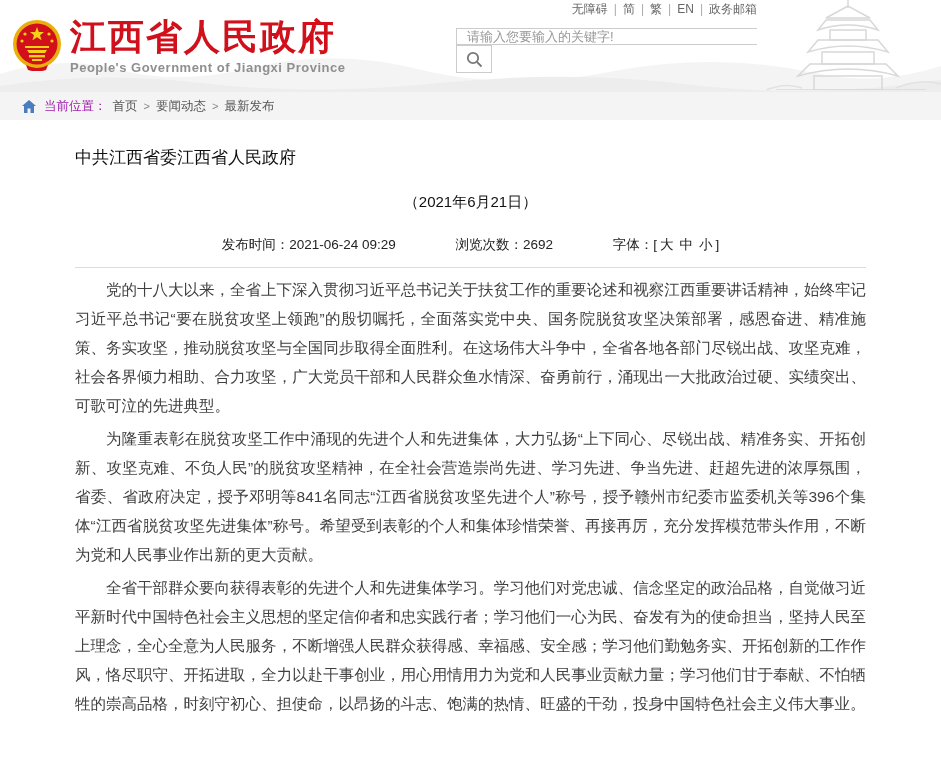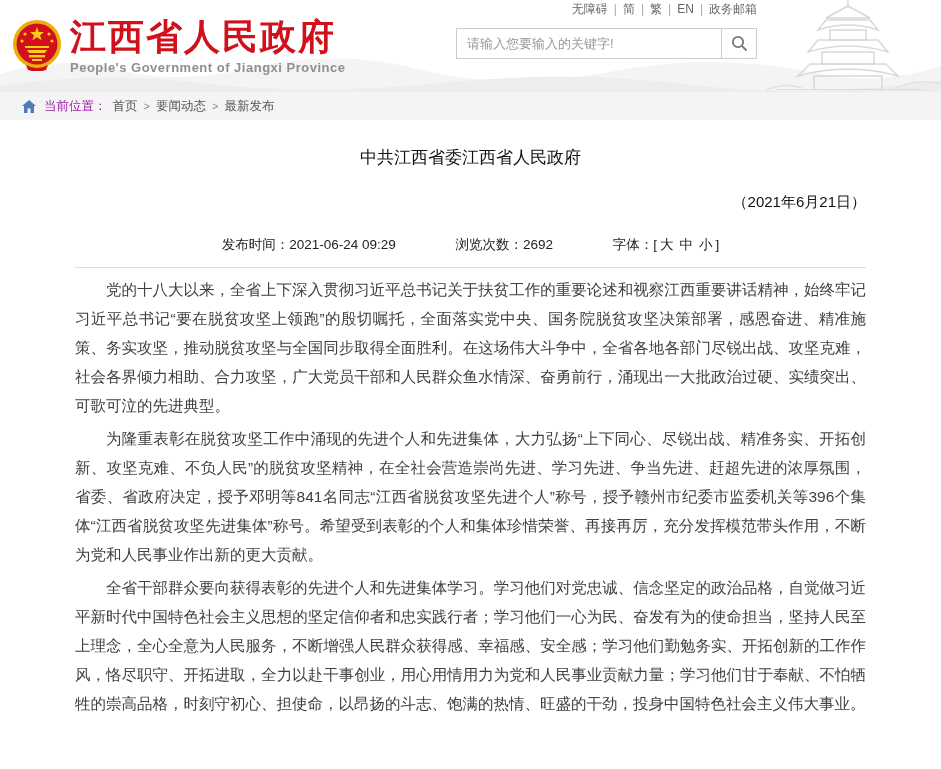--- a/index.html
+++ b/index.html
@@ -14,38 +14,38 @@
   .brand { position:absolute; left:12px; top:5px; display:flex; align-items:center;margin-top:10px; }
   .emblem { width:50px; height:52px; flex:0 0 auto; }
   .brand-text { margin-left:8px; padding-top:2px; }
   .site-title { font-size:36px; font-weight:bold; color:#d0101b; letter-spacing:2px; line-height:40px; }
   .site-subtitle { font-size:13px; font-weight:bold; color:#8f8f8f; letter-spacing:0.5px; margin-top:3px; }
 
   .header-right { position:absolute; left:456px; top:0; width:301px; }
   .top-links { display:flex; justify-content:flex-end; align-items:center; height:18px; font-size:12px; color:#666; }
   .top-link { color:#666; text-decoration:none; cursor:pointer; }
   .top-links .sep { color:#aaa; margin:0 6px; }
-  .search-row { display:flex; margin-top:10px; height:45px; }
+  .search-row { display:flex; margin-top:10px; height:45px;flex-direction:column; }
   .search-input { flex:1; height:31px; border:1px solid #ccc; border-right:none; padding:0 10px; font-size:13px; color:#333; outline:none; font-family:inherit; }
   .search-input::placeholder { color:#999; }
   .search-btn { width:36px; height:31px; border:1px solid #ccc; background:#fff; display:flex; align-items:center; justify-content:center; cursor:pointer; }
 
   
   .crumb-bar { width:100%; height:28px; background:#f4f4f4; display:flex; align-items:center; padding-left:22px; font-size:12.5px; color:#555; }
   .crumb-bar .home-ico { margin-right:8px; display:flex; align-items:center; }
   .crumb-label { margin-right:6px; color:#a21caf; }
   .crumb-list { display:flex; align-items:center; }
   .crumb-link { color:#555; text-decoration:none; cursor:pointer; }
   .crumb-list .sep { color:#888; margin:0 6px; font-size:11px; }
 
   
   .content { padding:26px 75px 0 75px; }
-  .org-line { text-align:center; font-size:17px; color:#111; margin-bottom:24px; }
+  .org-line { text-align:left; font-size:17px; color:#111; margin-bottom:24px; }
   .article-title { text-align:center; font-size:22px; font-weight:bold; color:#000; margin-bottom:22px; letter-spacing:1px; }
-  .date-line { text-align:right; font-size:15px; color:#111; margin-bottom:24px; }
+  .date-line { text-align:center; font-size:15px; color:#111; margin-bottom:24px; }
   .meta-line { text-align:center; font-size:13.5px; color:#222; margin-bottom:13px; }
   .meta-group { display:inline-block; margin:0 28px; }
   .meta-group b { font-weight:normal; }
   .font-sizer span.fs-opt { cursor:pointer; margin:0 3px; }
   .divider { border-top:1px solid #dcdcdc; margin:0 0 7px 0; }
   .body-text p { font-size:15.5px; line-height:29px; color:#404040; text-indent:2em; text-align:justify; margin:4px 0; }
 </style>
 </head>
 <body>
 

